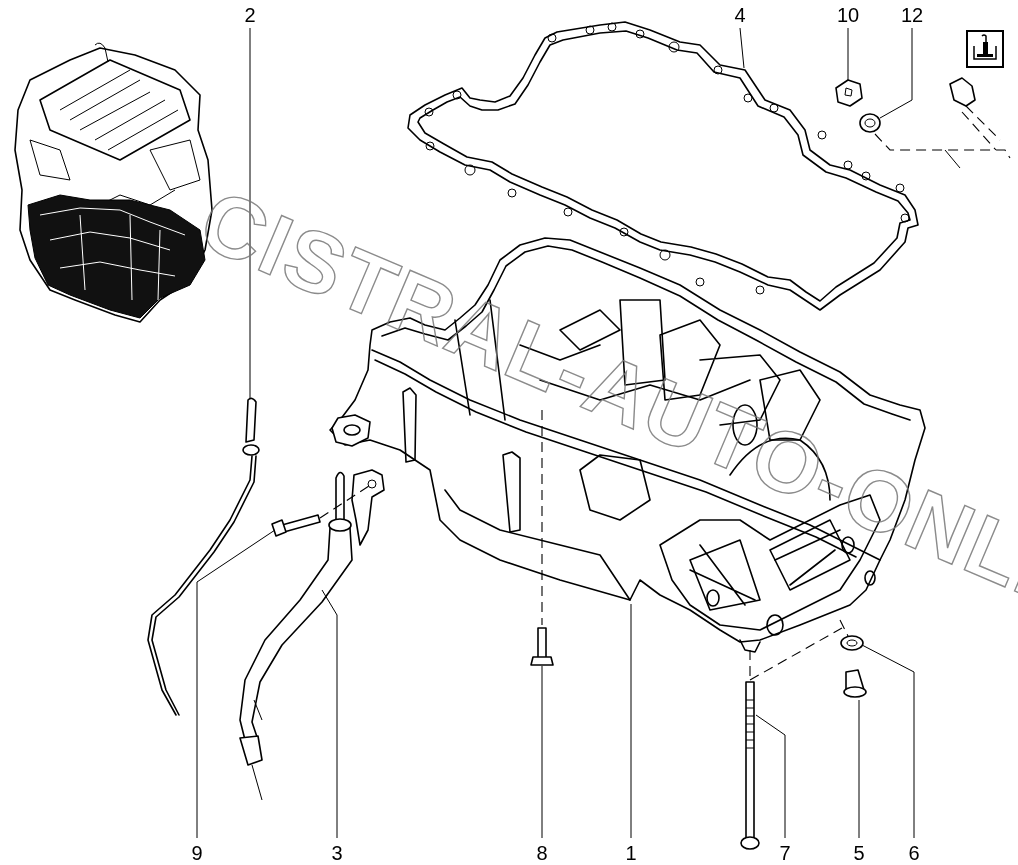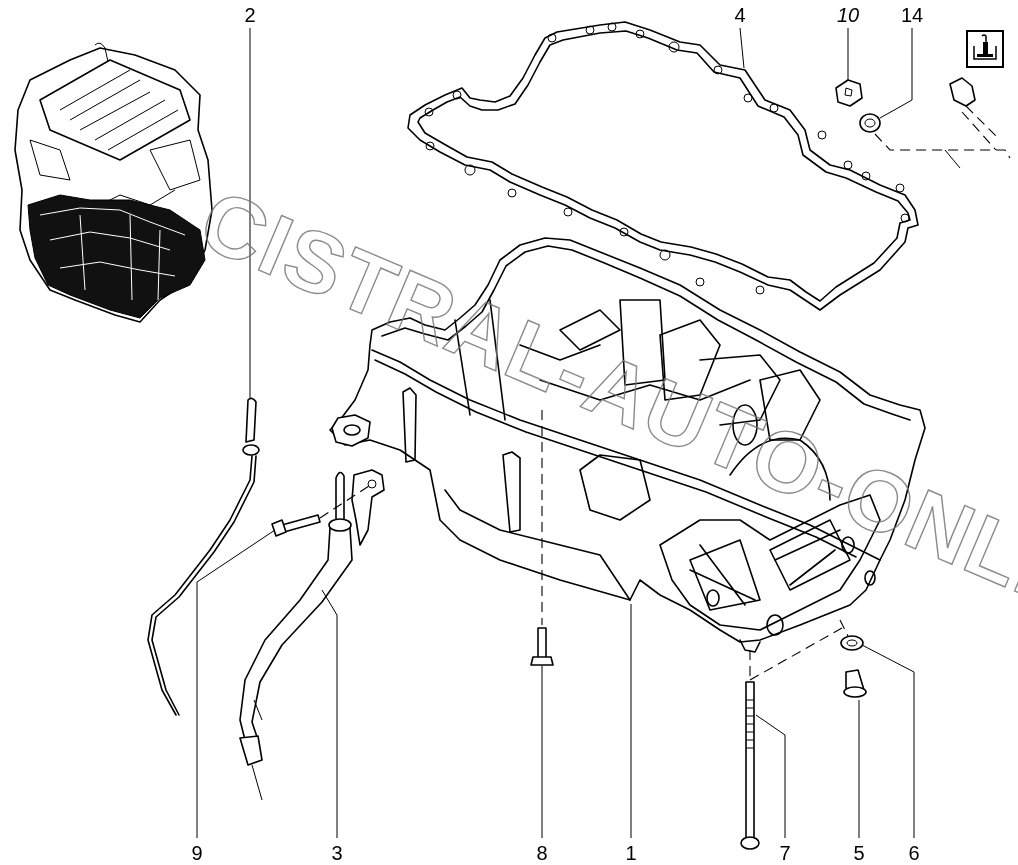--- a/index.html
+++ b/index.html
@@ -177,22 +177,22 @@
 
 <div class="callout" style="left:631px;top:843px;">1</div>
 <div class="callout" style="left:250px;top:5px;">2</div>
 <div class="callout" style="left:337px;top:843px;">3</div>
 <div class="callout" style="left:740px;top:5px;">4</div>
 <div class="callout" style="left:859px;top:843px;">5</div>
 <div class="callout" style="left:914px;top:843px;">6</div>
 <div class="callout" style="left:785px;top:843px;">7</div>
 <div class="callout" style="left:542px;top:843px;">8</div>
 <div class="callout" style="left:197px;top:843px;">9</div>
-<div class="callout" style="left:848px;top:5px;font-style:italic;">10</div>
-<div class="callout" style="left:912px;top:5px;">14</div>
+<div class="callout" style="left:848px;top:5px;">10</div>
+<div class="callout" style="left:912px;top:5px;">12</div>
 
 <div class="legend-icon">
   <svg width="34" height="34" viewBox="0 0 34 34">
     <path d="M14,4 Q16,2 18,4 L18,10" fill="none" stroke="#000" stroke-width="1.5"></path>
     <rect x="15" y="10" width="5" height="12" fill="#000"></rect>
     <path d="M6,14 L6,27 L28,27 L28,14" fill="none" stroke="#000" stroke-width="1.5"></path>
     <rect x="9" y="22" width="16" height="3" fill="#000"></rect>
   </svg>
 </div>
 

